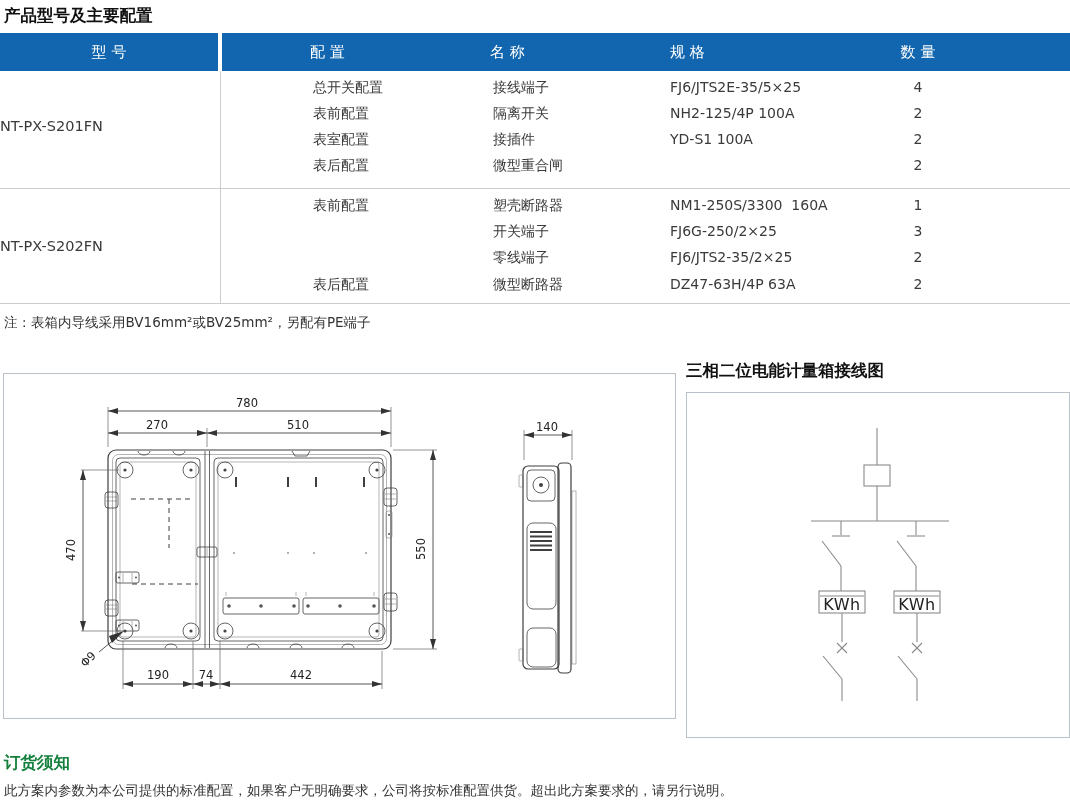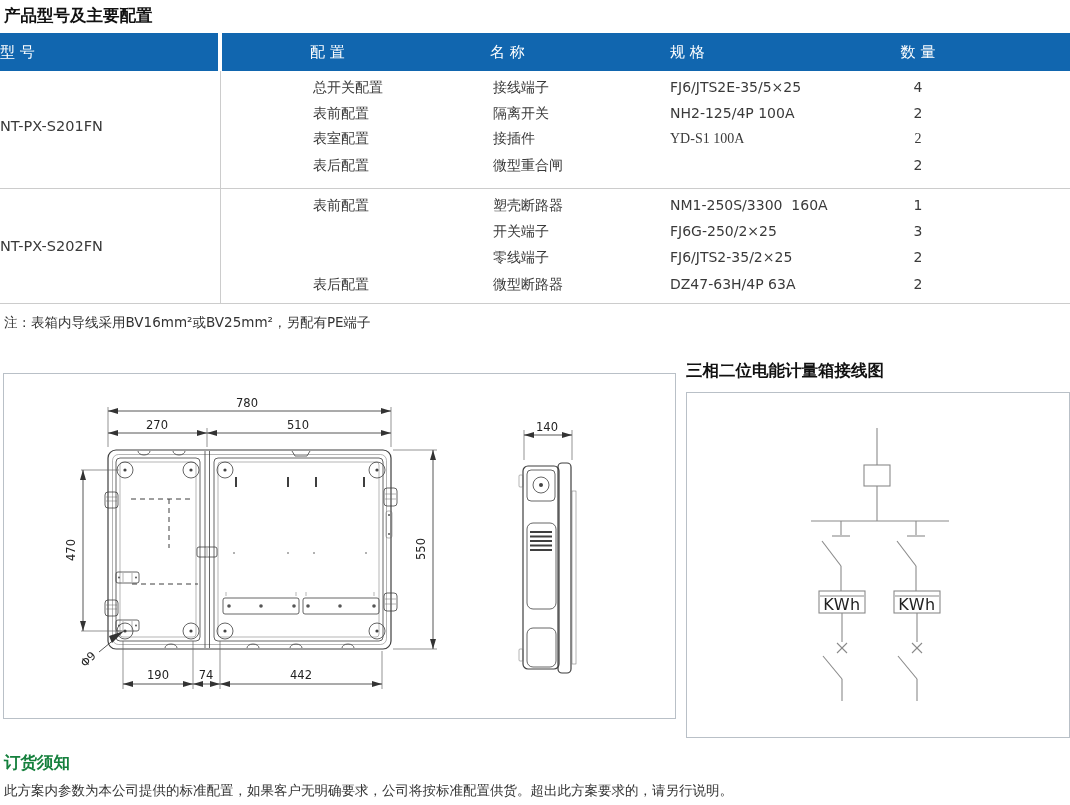--- a/index.html
+++ b/index.html
@@ -36,40 +36,40 @@
   .foot-title{left:4px;top:752px;font-size:16.5px;font-weight:bold;color:#15803d;}
   .foot-text{left:4px;top:782px;font-size:13.5px;color:#333;}
 </style>
 </head>
 <body>
 
 <div class="abs page-title">产品型号及主要配置</div>
 
 <div class="abs hdr-bg" style="left:0;width:218px;"></div>
 <div class="abs hdr-bg" style="left:222px;width:848px;"></div>
-<div class="abs hdr-label" style="left:0;width:218px;text-align:left;">型 号</div>
+<div class="abs hdr-label" style="left:0;width:218px;text-align:center;">型 号</div>
 <div class="abs hdr-label" style="left:310px;">配 置</div>
 <div class="abs hdr-label" style="left:490px;">名 称</div>
 <div class="abs hdr-label" style="left:670px;">规 格</div>
 <div class="abs hdr-label" style="left:898px;width:40px;text-align:center;">数 量</div>
 
 <div class="model" style="top:74px;height:104px;line-height:104px;">NT-PX-S201FN</div>
 <div class="trow" style="top:74px;">
   <span class="c-config">总开关配置</span>
   <span class="c-name">接线端子</span>
   <span class="c-spec">FJ6/JTS2E-35/5×25</span>
   <span class="c-qty">4</span>
 </div>
 <div class="trow" style="top:100px;">
   <span class="c-config">表前配置</span>
   <span class="c-name">隔离开关</span>
   <span class="c-spec">NH2-125/4P 100A</span>
   <span class="c-qty">2</span>
 </div>
-<div class="trow" style="top:126px;font-family:Liberation Serif, serif;">
+<div class="trow" style="top:126px;">
   <span class="c-config">表室配置</span>
   <span class="c-name">接插件</span>
   <span class="c-spec">YD-S1 100A</span>
   <span class="c-qty">2</span>
 </div>
 <div class="trow" style="top:152px;">
   <span class="c-config">表后配置</span>
   <span class="c-name">微型重合闸</span>
   <span class="c-qty">2</span>
 </div>

